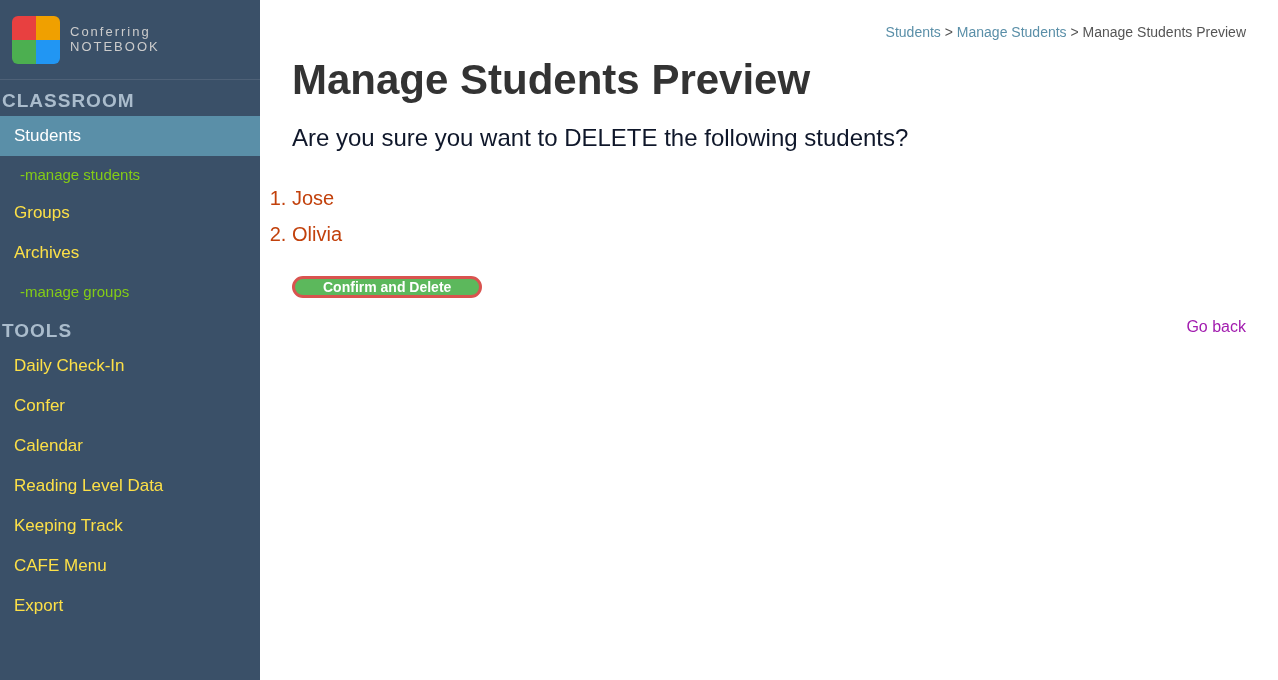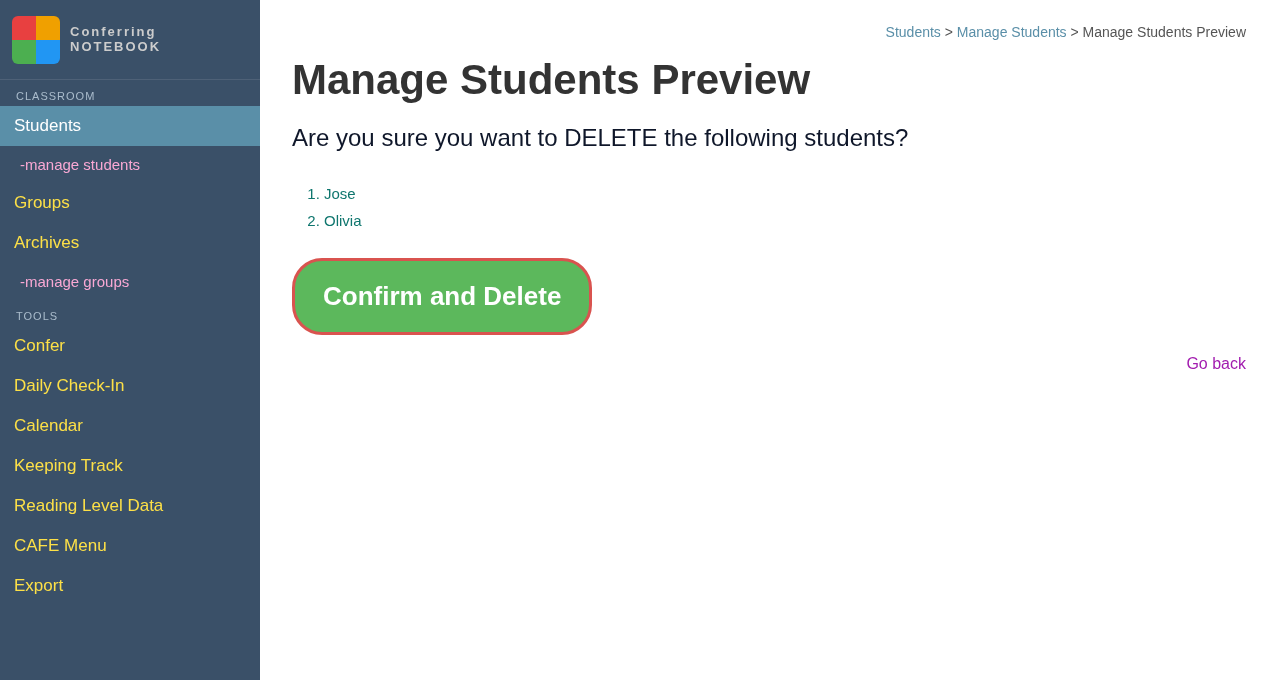--- a/index.html
+++ b/index.html
@@ -29,49 +29,49 @@
     #logo-text {
       font-size: 22px;
       font-weight: bold;
       line-height: 1.1;
       color: #fff;
     }
 
     #logo-text span {
       display: block;
       font-size: 13px;
-      font-weight: bold;
+      font-weight: normal;
       letter-spacing: 2px;
       color: #ccc;
     }
 
     .sidebar-section-label {
-      padding: 10px 16px 4px;
-      font-size: 11px;
-      font-weight: normal;
+      padding: 10px 2px 4px;
+      font-size: 19px;
+      font-weight: bold;
       color: #aabccc;
       letter-spacing: 1px;
     }
 
     .sidebar-item {
       padding: 10px 14px;
       font-size: 17px;
       color: #fde047;
       cursor: pointer;
     }
 
     .sidebar-item.active {
       background-color: #5a8fa8;
       color: #fff;
     }
 
     .sidebar-item.sub {
       padding-left: 20px;
       font-size: 15px;
-      color: #f9a8d4;
+      color: #84cc16;
     }
 
     
     #main {
       flex: 1;
       background: #fff;
       padding: 24px 32px;
       overflow-y: auto;
     }
 
@@ -94,34 +94,33 @@
       margin-bottom: 20px;
     }
 
     #confirm-question {
       font-size: 24px;
       color: #0f172a;
       margin-bottom: 28px;
     }
 
     #student-list {
-      margin-left: 32px;
       margin-bottom: 24px;
-      font-size: 15px;
-      color: #0f766e;
+      font-size: 20px;
+      color: #c2410c;
       line-height: 1.8;
     }
 
     #confirm-btn {
       background-color: #5cb85c;
       color: #fff;
       border: 3px solid #d9534f;
       border-radius: 30px;
-      padding: 20px 28px;
-      font-size: 26px;
+      padding: 0 28px;
+      font-size: 14px;
       font-weight: bold;
       cursor: pointer;
       margin-bottom: 20px;
       display: inline-block;
     }
 
     #go-back-link {
       display: block;
       font-size: 16px;
       color: #a21caf;
@@ -176,33 +175,33 @@
   <div class="sidebar-item">
     <span>Archives</span>
   </div>
   <div class="sidebar-item sub">
     <span>-manage groups</span>
   </div>
 
   <div class="sidebar-section-label">TOOLS</div>
 
   <div class="sidebar-item">
+    <span>Daily Check-In</span>
+  </div>
+  <div class="sidebar-item">
     <span>Confer</span>
   </div>
   <div class="sidebar-item">
-    <span>Daily Check-In</span>
-  </div>
-  <div class="sidebar-item">
     <span>Calendar</span>
   </div>
   <div class="sidebar-item">
+    <span>Reading Level Data</span>
+  </div>
+  <div class="sidebar-item">
     <span>Keeping Track</span>
-  </div>
-  <div class="sidebar-item">
-    <span>Reading Level Data</span>
   </div>
   <div class="sidebar-item">
     <span>CAFE Menu</span>
   </div>
   <div class="sidebar-item">
     <span>Export</span>
   </div>
 </div>
 
 <div id="main">

